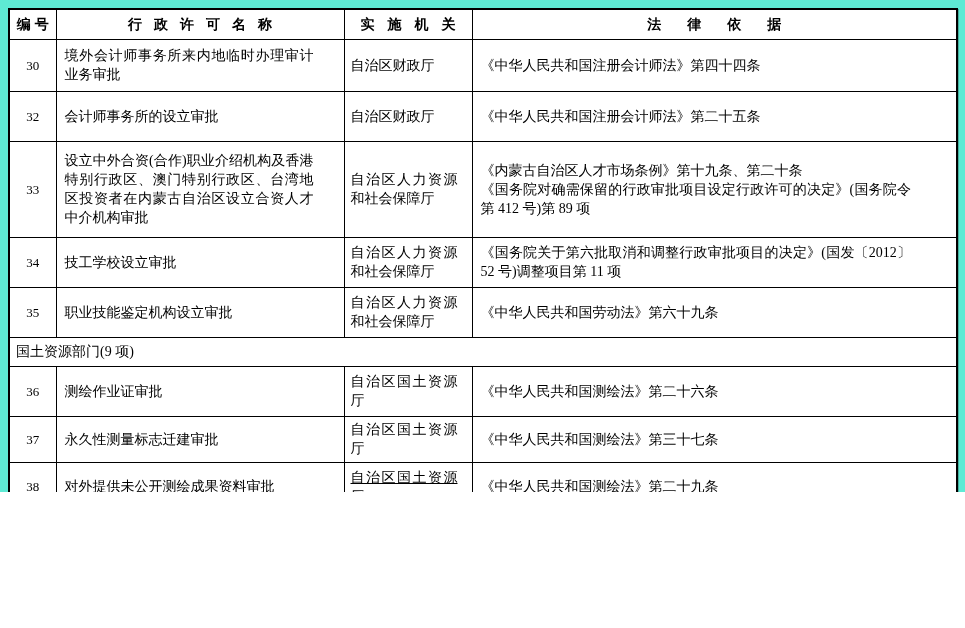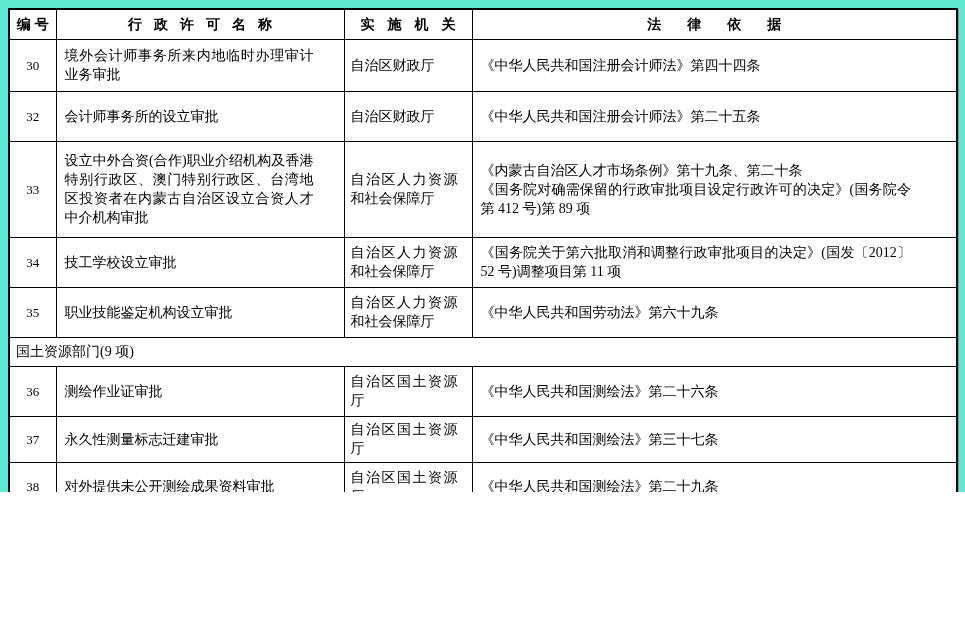--- a/index.html
+++ b/index.html
@@ -122,21 +122,21 @@
           <td class="name">测绘作业证审批</td>
           <td class="agency">自治区国土资源厅</td>
           <td class="basis">《中华人民共和国测绘法》第二十六条</td>
         </tr>
         <tr style="height: 46px;">
           <td class="num">37</td>
           <td class="name">永久性测量标志迁建审批</td>
           <td class="agency">自治区国土资源厅</td>
           <td class="basis">《中华人民共和国测绘法》第三十七条</td>
         </tr>
-        <tr style="height: 50px;">
+        <tr style="height: 50px; text-decoration: underline;">
           <td class="num">38</td>
           <td class="name">对外提供未公开测绘成果资料审批</td>
           <td class="agency">自治区国土资源厅</td>
           <td class="basis">《中华人民共和国测绘法》第二十九条</td>
         </tr>
       </tbody>
   </table>
 </div>
 
 </body></html>

